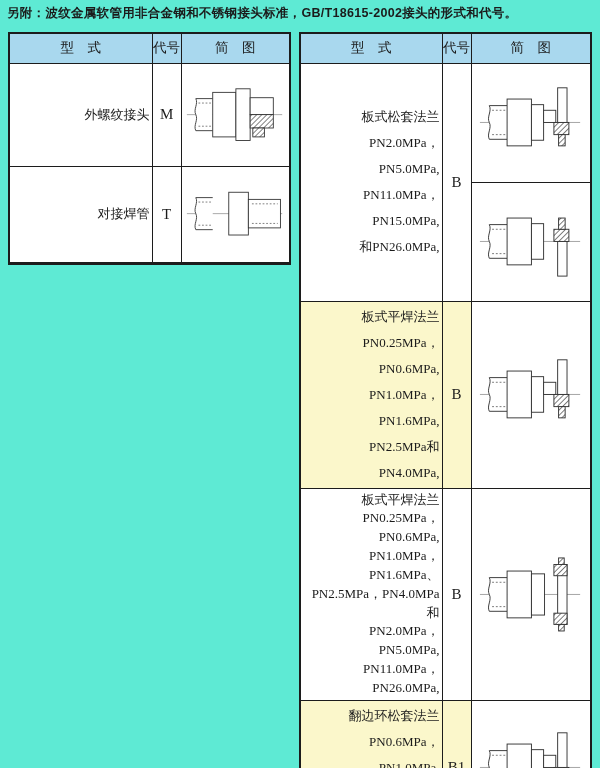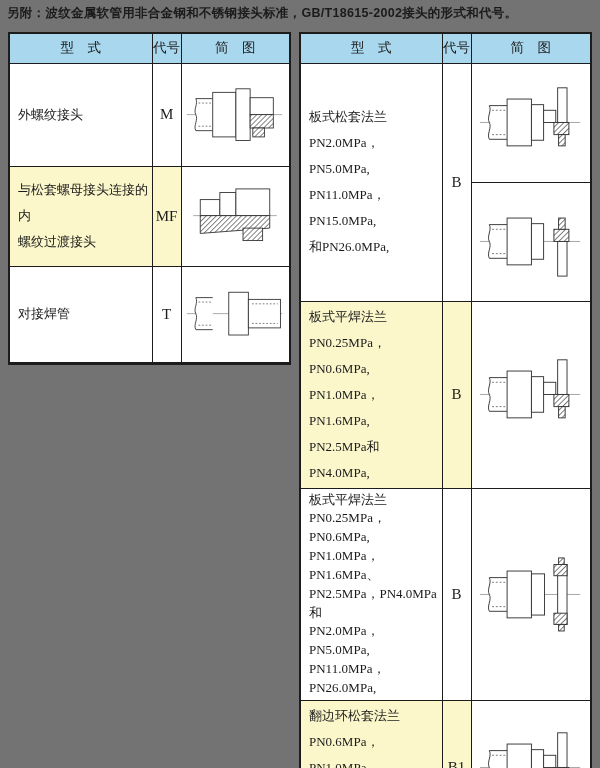--- a/index.html
+++ b/index.html
@@ -1,19 +1,19 @@
 <!DOCTYPE html>
 <html style="--header-bg: #a9d8ee; --highlight-bg: #fbf7cb; --border: #1c1c1c;"><head>
 <meta charset="utf-8">
 <style>
   html,body { margin:0; padding:0; }
   .page {
     position: relative;
     width: 600px; height: 768px;
-    background: #737373;
+    background: #5eead4;
     font-family: "Liberation Serif", serif;
     color: #1b1b1b;
     overflow: hidden;
   }
   .note {
     position: absolute; left: 7px; top: 5px;
     font-family: "Liberation Sans", sans-serif;
     font-size: 12.5px; font-weight: 600; letter-spacing: .3px;
     white-space: nowrap;
   }
@@ -31,21 +31,21 @@
   th {
     background: var(--header-bg);
     font-weight: normal; font-size: 13.5px;
     font-family: "Liberation Serif", serif;
     text-align: center;
   }
   tr.hrow { height: 30px; }
   td.type {
     font-size: 13px; line-height: 2.0;
     padding: 2px 2px 2px 8px;
-    white-space: pre-line; vertical-align: middle;
+    white-space: pre-line; vertical-align: middle; text-align: right;
   }
   td.type.tight { line-height: 1.45; }
   td.code { font-size: 15px; text-align: center; vertical-align: middle; }
   td.diag-cell { text-align: center; vertical-align: middle; background: #fff; }
   tr.hl td.type, tr.hl td.code { background: var(--highlight-bg); }
   .diag { width: 98px; display: inline-block; vertical-align: middle; }
   #rtable .diag { width: 103px; }
   .sub { display: flex; align-items: center; justify-content: center; }
   .sub.first { border-bottom: 1px solid var(--border); }
   .subL { height: 99px; }
@@ -188,30 +188,20 @@
     </tr>
     <tr class="lr1">
       <td class="type">外螺纹接头</td>
       <td class="code">M</td>
       <td class="diag-cell">
         <svg class="diag" viewBox="0 0 110 80">
               <use href="#d-m"></use>
             </svg>
       </td>
     </tr>
-    <tr class="lr4 hl">
-      <td class="type">与松套螺母接头连接的内
-螺纹过渡接头</td>
-      <td class="code">MF</td>
-      <td class="diag-cell">
-        <svg class="diag" viewBox="0 0 110 80">
-              <use href="#d-mf"></use>
-            </svg>
-      </td>
-    </tr>
     <tr class="lr5">
       <td class="type">对接焊管</td>
       <td class="code">T</td>
       <td class="diag-cell">
         <svg class="diag" viewBox="0 0 110 80">
               <use href="#d-t"></use>
             </svg>
       </td>
     </tr>
   </tbody>

